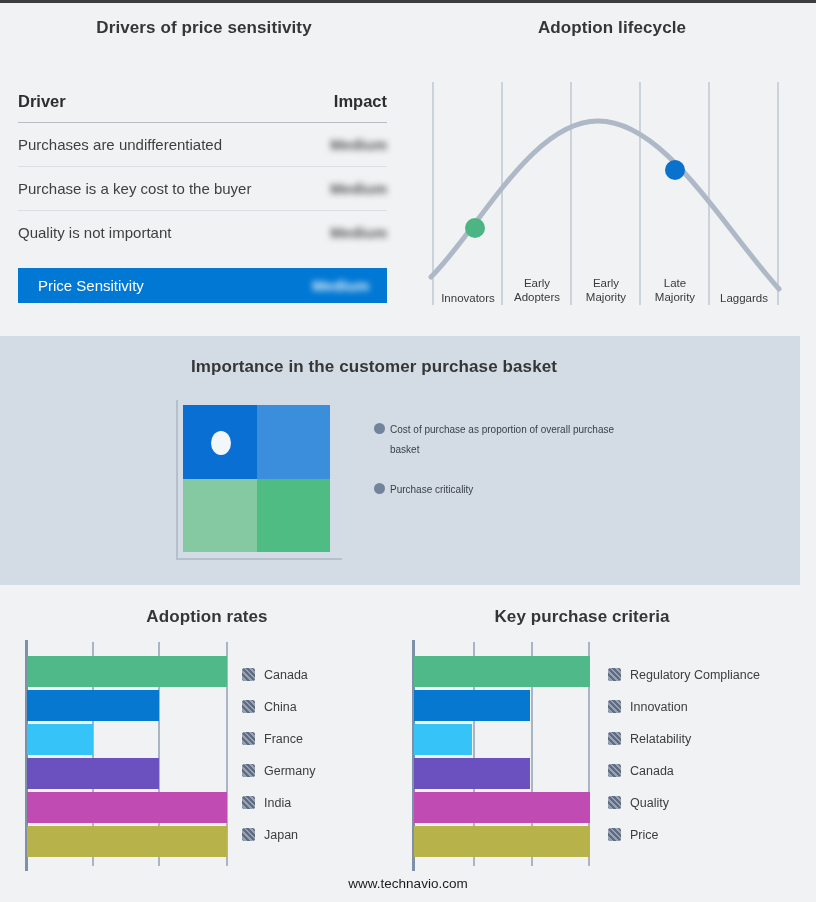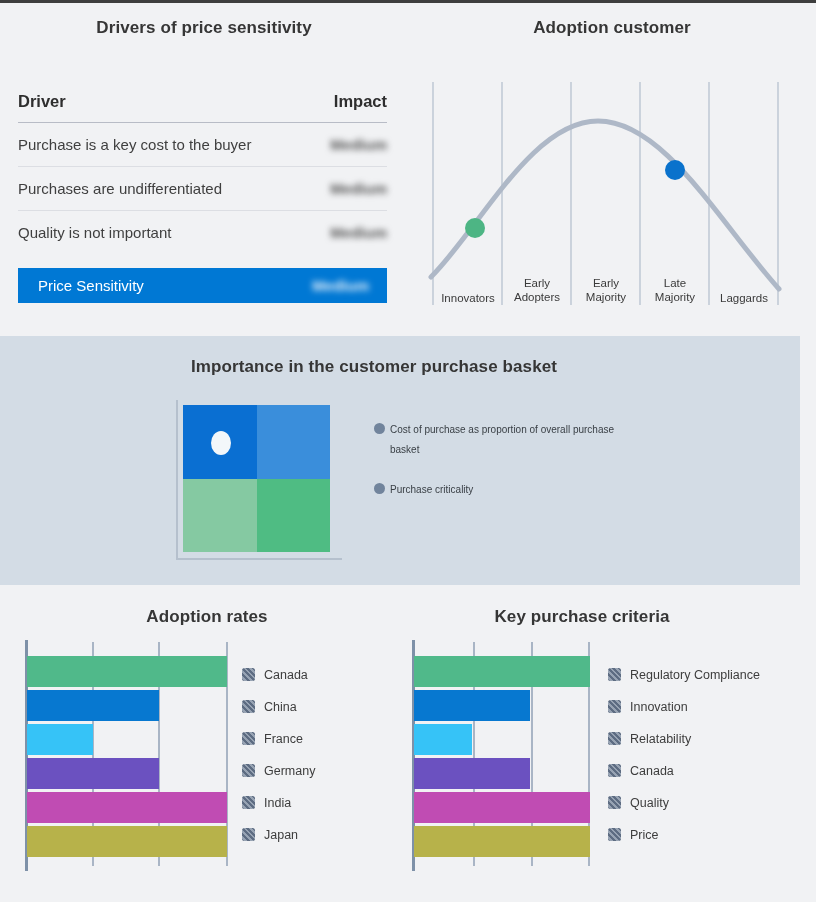--- a/index.html
+++ b/index.html
@@ -56,38 +56,38 @@
 <div class="page">
   <div class="top-edge"></div>
 
   <div class="sec-title" id="title-drivers">Drivers of price sensitivity</div>
   <div class="drv-table">
     <div class="t-head">
       <span>Driver</span>
       <span>Impact</span>
     </div>
     <div class="t-row">
+      <span>Purchases are undifferentiated</span>
+      <span class="impact-val">Medium</span>
+    </div>
+    <div class="t-row">
       <span>Purchase is a key cost to the buyer</span>
-      <span class="impact-val">Medium</span>
-    </div>
-    <div class="t-row">
-      <span>Purchases are undifferentiated</span>
       <span class="impact-val">Medium</span>
     </div>
     <div class="t-row last">
       <span>Quality is not important</span>
       <span class="impact-val">Medium</span>
     </div>
     <div class="hl-row">
       <span>Price Sensitivity</span>
       <span class="impact-val">Medium</span>
     </div>
   </div>
 
-  <div class="sec-title" id="title-lifecycle">Adoption customer</div>
+  <div class="sec-title" id="title-lifecycle">Adoption lifecycle</div>
   <svg class="lc-svg" width="380" height="232" viewBox="0 0 380 232">
     <g stroke="#b7c1cf" stroke-width="1.3">
       <line x1="13" y1="4" x2="13" y2="227"></line>
       <line x1="82" y1="4" x2="82" y2="227"></line>
       <line x1="151" y1="4" x2="151" y2="227"></line>
       <line x1="220" y1="4" x2="220" y2="227"></line>
       <line x1="289" y1="4" x2="289" y2="227"></line>
       <line x1="358" y1="4" x2="358" y2="227"></line>
     </g>
     <path d="M 11 199 C 60 150, 112 43, 178 43 C 244 43, 300 145, 359 211" fill="none" stroke="#aeb8c7" stroke-width="5" stroke-linecap="round"></path>
@@ -203,13 +203,14 @@
     <div class="legend-item">
         <span class="swatch"></span>
         <span class="legend-label">Quality</span>
       </div>
     <div class="legend-item">
         <span class="swatch"></span>
         <span class="legend-label">Price</span>
       </div>
   </div>
 
+  <div class="footer">www.technavio.com</div>
 </div>
 
 </body></html>

